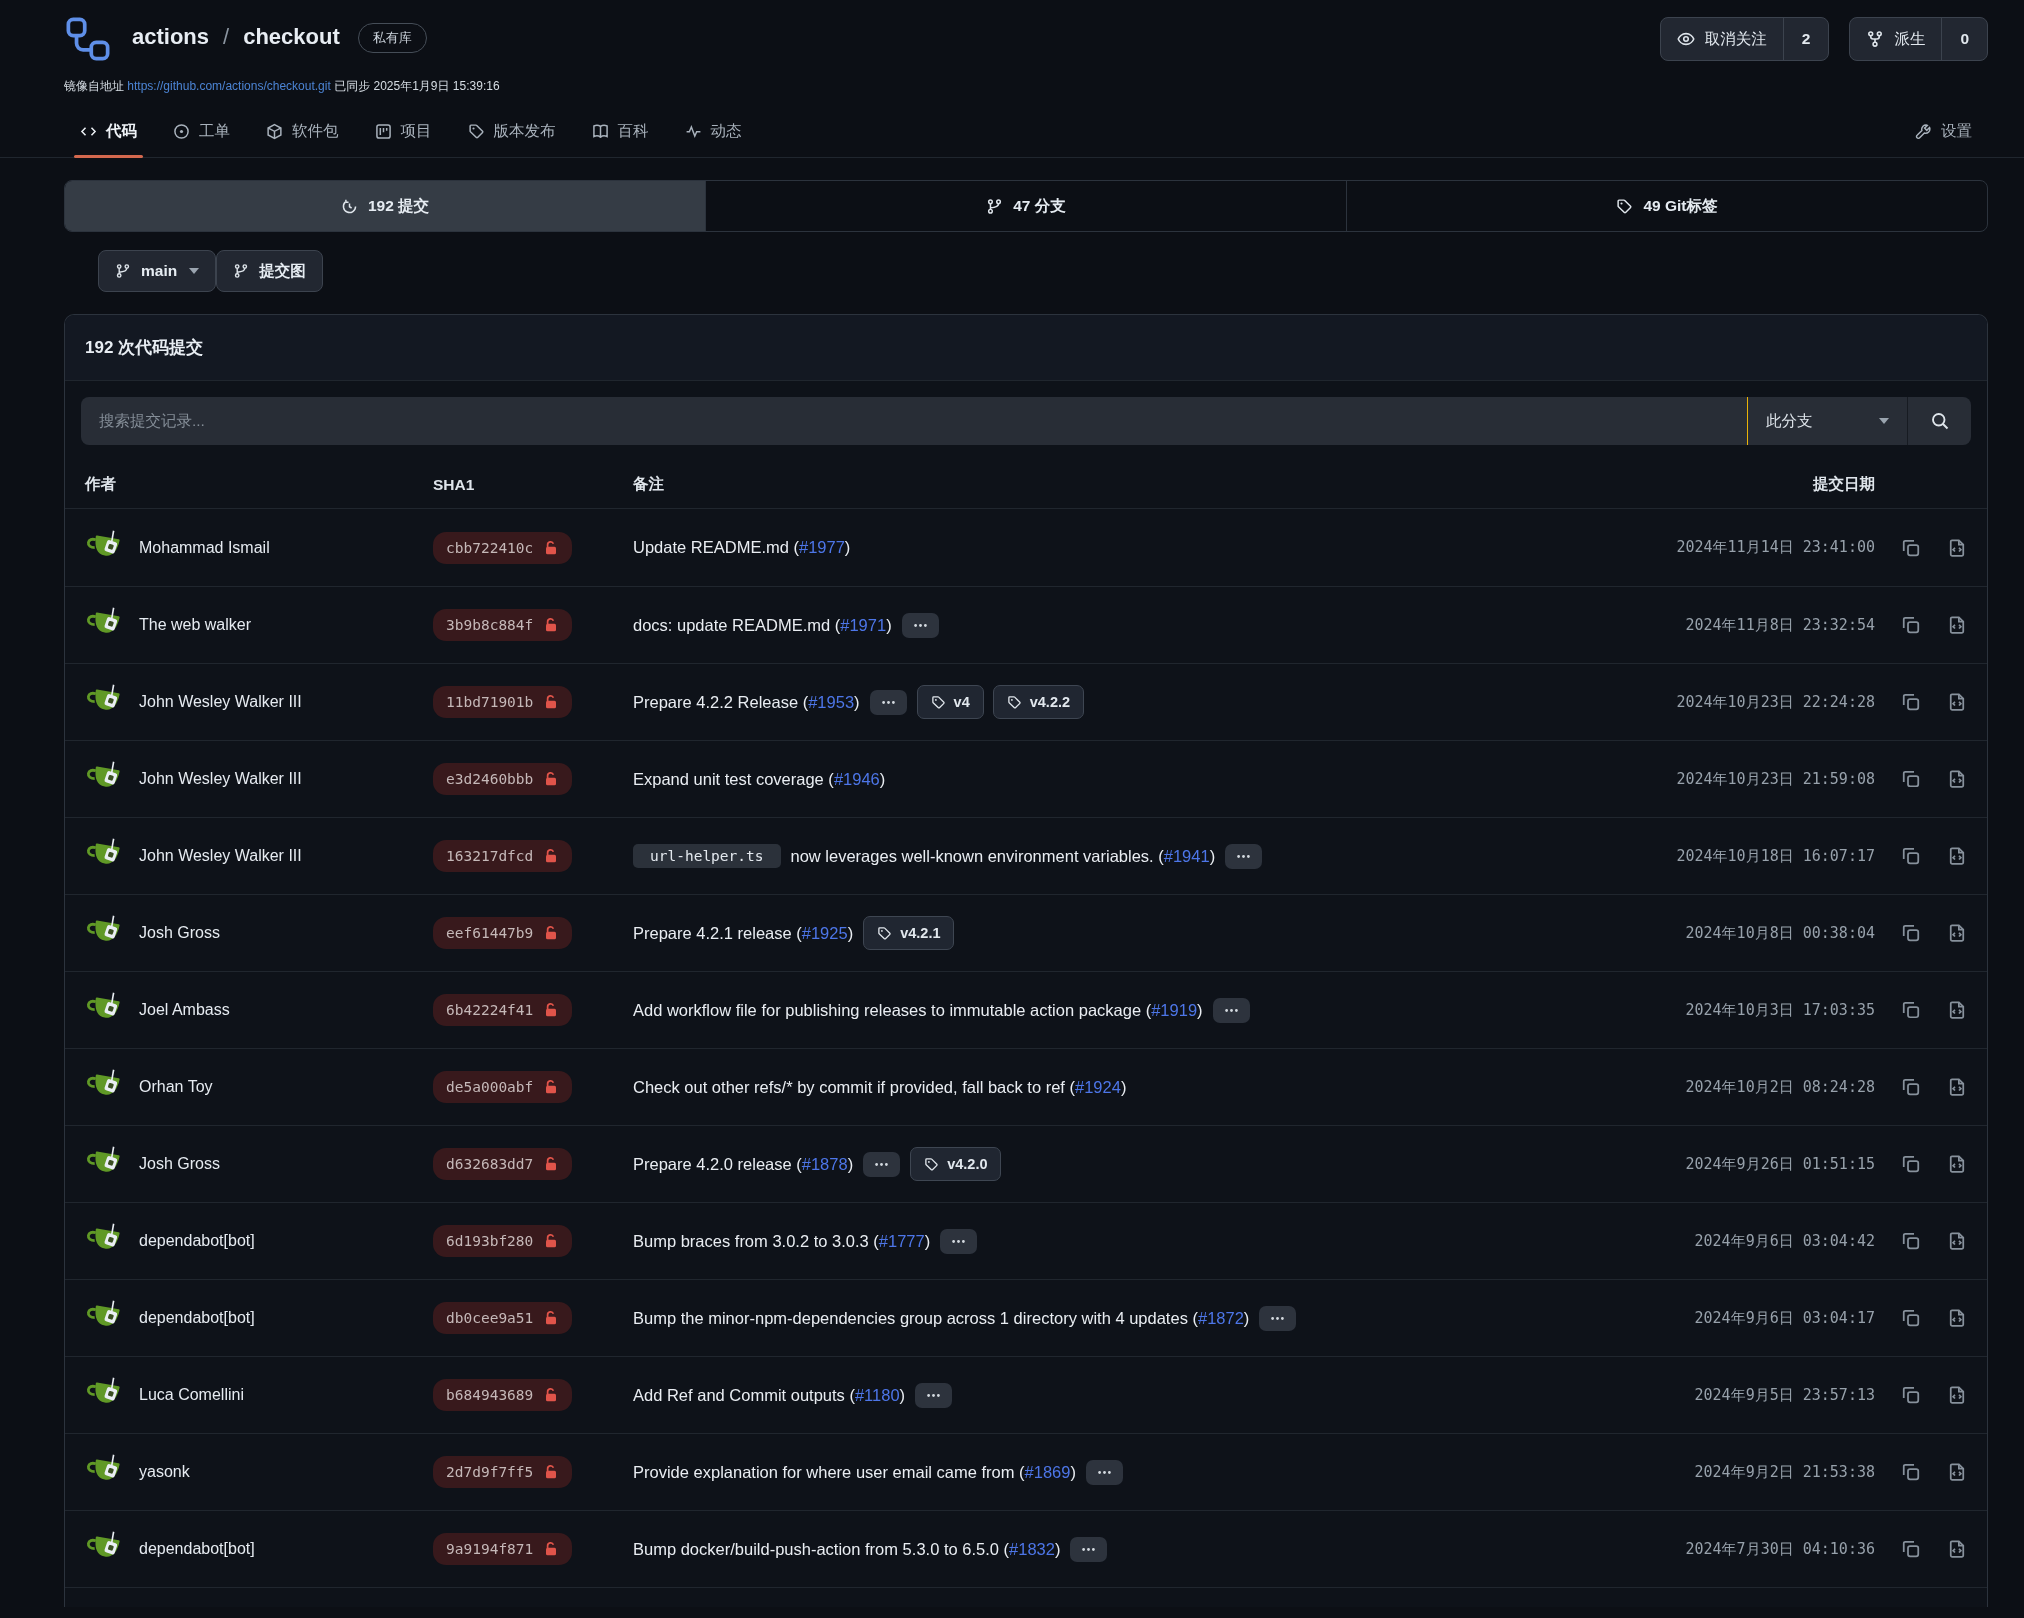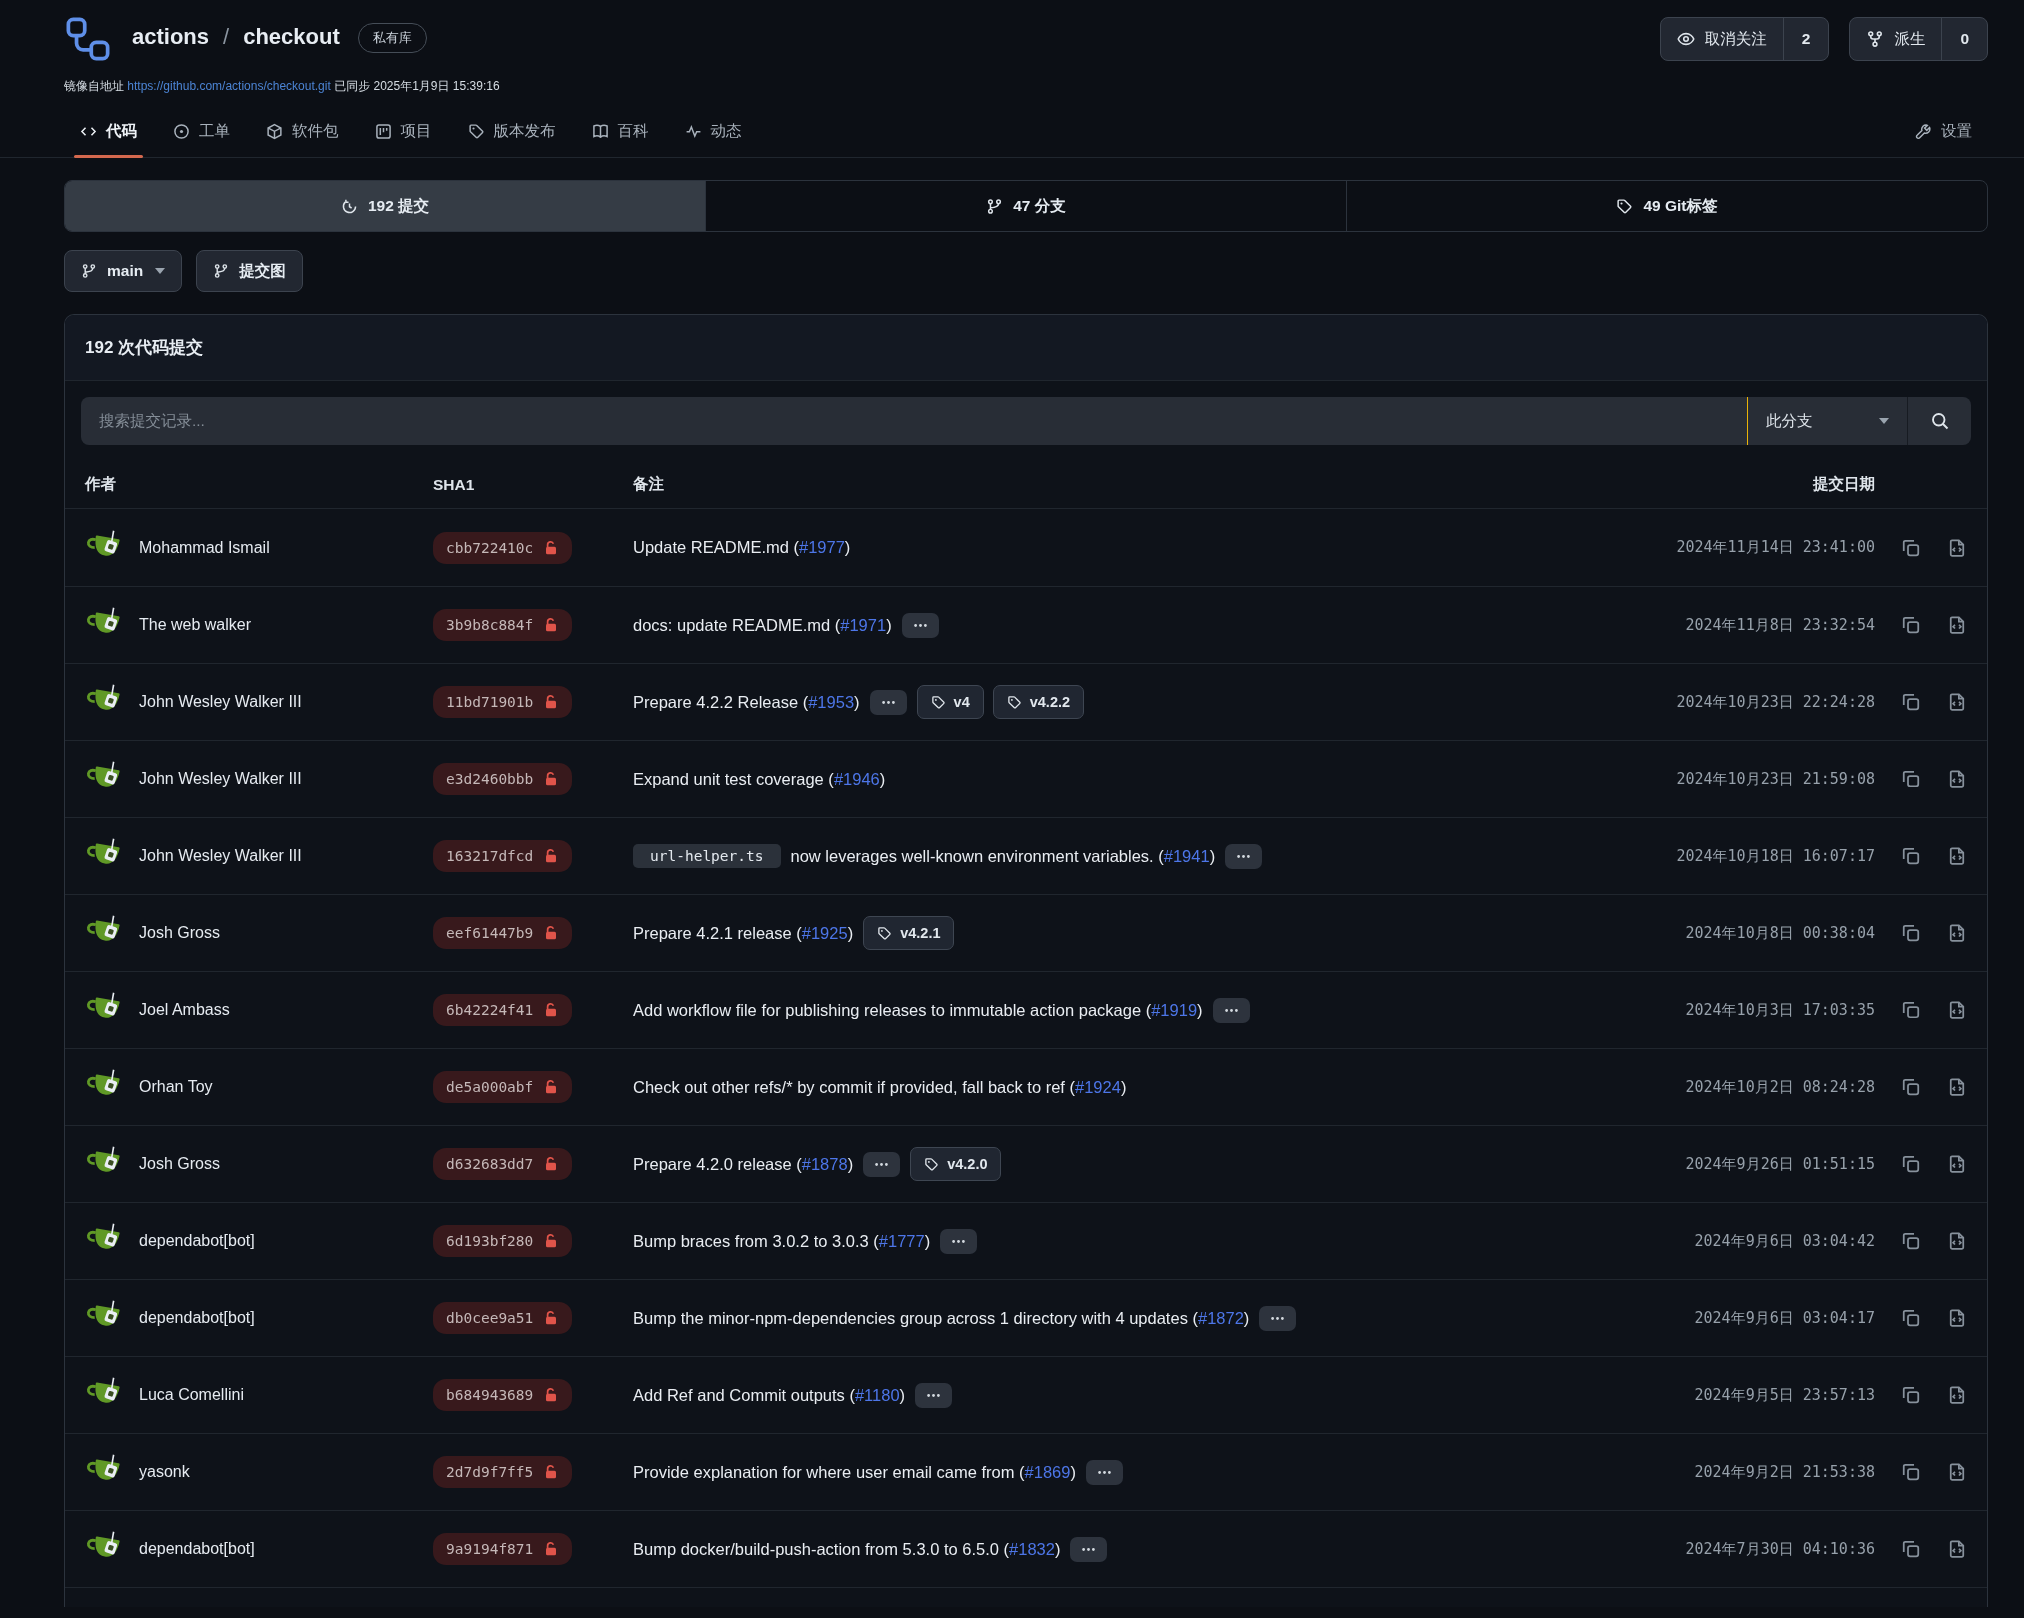--- a/index.html
+++ b/index.html
@@ -63,21 +63,21 @@
 
   
   .stats-bar{margin-top:22px;display:flex;border:1px solid var(--border);border-radius:8px;overflow:hidden;height:52px;background:var(--bg);}
   .stat{flex:1;display:flex;align-items:center;justify-content:center;gap:10px;font-size:15.5px;font-weight:600;color:#e6ecf2;border-left:1px solid var(--border);cursor:pointer;}
   .stat:first-child{border-left:none;}
   .stat.active{background:var(--seg-active);}
   .stat .sicon{width:17px;height:17px;color:#dfe5eb;}
   .stat .sicon svg{width:17px;height:17px;}
 
   
-  .toolbar{margin-top:18px;display:flex;gap:14px;}
+  .toolbar{margin-top:18px;display:flex;margin-left:34px;}
   .tool-btn{display:flex;align-items:center;gap:10px;padding:0 16px;height:42px;background:var(--btn-bg);border:1px solid var(--btn-border);border-radius:8px;font-size:15.5px;color:#e6ecf2;font-weight:600;cursor:pointer;}
   .tool-btn .bicon{width:16px;height:16px;color:#dfe5eb;}
   .tool-btn .bicon svg{width:16px;height:16px;}
   .caret{width:0;height:0;border-left:5px solid transparent;border-right:5px solid transparent;border-top:6px solid #9aa4af;margin-left:2px;}
 
   
   .panel{margin-top:22px;border:1px solid var(--border);border-bottom:none;border-radius:10px 10px 0 0;background:var(--panel-bg);overflow:hidden;}
   .panel-head{padding:0 20px;height:66px;display:flex;align-items:center;font-size:17px;font-weight:600;color:#e8edf3;background:var(--panel-head-bg);border-bottom:1px solid var(--row-border);}
   .search-row{padding:16px;}
   .search-group{display:flex;background:var(--input-bg);border-radius:8px;height:48px;align-items:stretch;overflow:hidden;}

